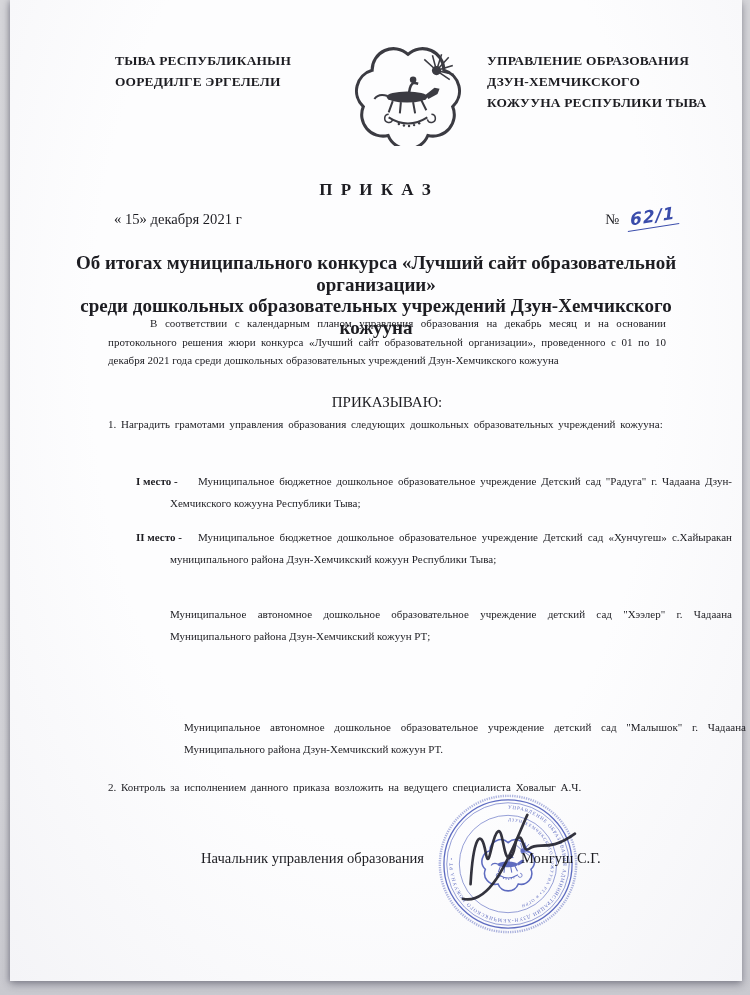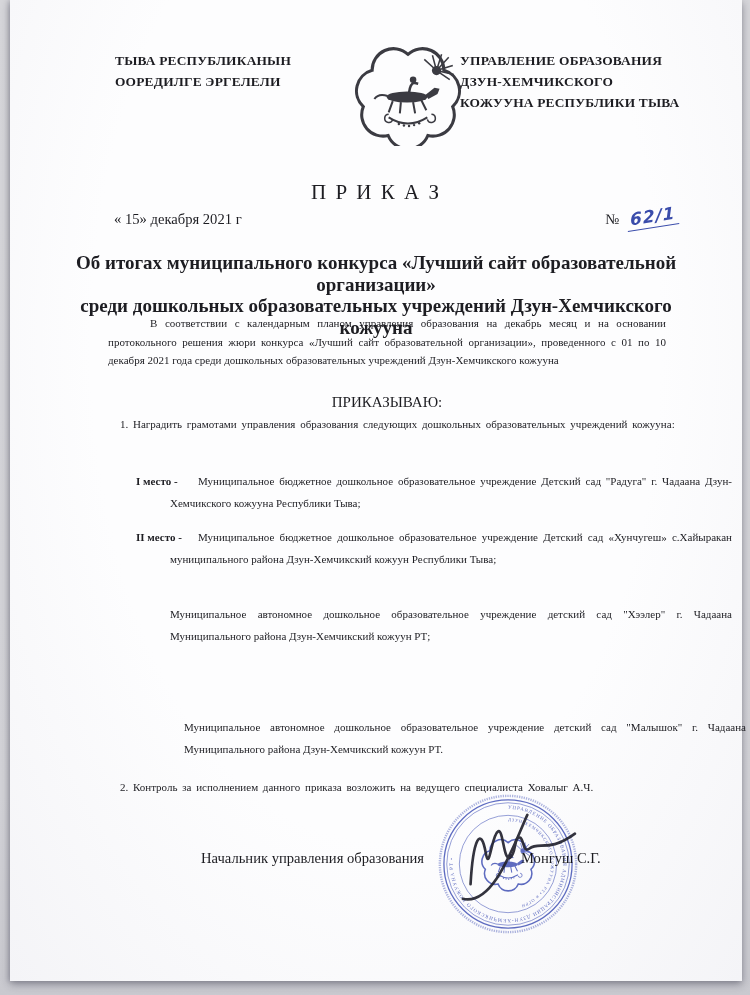--- a/index.html
+++ b/index.html
@@ -4,37 +4,37 @@
 <style>
   html,body{margin:0;padding:0;background:#b9b9bf;}
   .shot{position:relative;width:750px;height:995px;overflow:hidden;
         background:linear-gradient(180deg,#d6d6da 0%,#d2d2d7 80%,#c9c9cf 100%);
         font-family:"Liberation Serif",serif;color:#1d1d22;}
   .paper{position:absolute;left:10px;top:0;width:732px;height:981px;
          background:radial-gradient(ellipse at 50% 35%, #fdfdfe 55%, #f4f4f7 100%);
          box-shadow:0 3px 8px rgba(40,40,60,.45), -2px 0 4px rgba(40,40,60,.12);}
   .abs{position:absolute;}
   .hdr{font-weight:bold;font-size:13.4px;line-height:21px;letter-spacing:.2px;}
-  .doc-type{top:180px;left:0;width:732px;text-align:center;font-weight:normal;
-            font-size:21px;letter-spacing:2px;}
+  .doc-type{top:180px;left:0;width:732px;text-align:center;font-weight:bold;
+            font-size:17px;letter-spacing:2px;}
   .date-row{top:211px;left:0;width:732px;height:26px;font-size:14.6px;}
   .date{left:104px;top:0;}
   .num-label{left:595px;top:0;}
   .num-value{left:617px;top:-5px;display:inline-block;font-family:"DejaVu Sans",sans-serif;
              font-style:italic;font-weight:bold;font-size:17px;letter-spacing:1px;
              transform:rotate(-9deg) skewX(-6deg);border-bottom:1.5px solid;
              padding:0 3px 1px 3px;}
   .ink-blue{color:#3a4cab;}
   .title{top:252px;left:58px;width:616px;text-align:center;font-weight:bold;
          font-size:19px;line-height:21.5px;}
   .body-text{font-size:11px;}
   .preamble{top:314px;left:98px;width:558px;text-align:justify;text-indent:42px;
             line-height:18.6px;}
   .resolve{top:394px;left:98px;width:558px;text-align:center;font-size:15px;}
-  .item{left:110px;width:560px;text-align:justify;line-height:21.5px;word-spacing:2px;}
+  .item{left:98px;width:560px;text-align:justify;line-height:21.5px;word-spacing:2px;}
   .item1{top:414px;}
   .item2{top:777px;}
   .place{left:98px;width:562px;text-align:justify;line-height:22px;}
   .hang62{padding-left:62px;text-indent:-62px;}
   .hang76{padding-left:76px;text-indent:-76px;}
   .noindent62{padding-left:62px;text-indent:0;}
   .noindent76{padding-left:76px;text-indent:0;}
   .place-label{display:inline-block;font-weight:bold;white-space:nowrap;text-indent:0;margin-left:28px;}
   .w62{width:62px;} .w76{width:76px;}
   .p1{top:470px;} .p2{top:526px;} .p3{top:603px;} .p4{top:649px;} .p5{top:716px;}
@@ -84,21 +84,21 @@
               <circle cx="51" cy="78" r="1.2"></circle>
             <circle cx="56" cy="78.4" r="1.2"></circle>
               <circle cx="61" cy="77.6" r="1.2"></circle>
             <circle cx="66" cy="75.8" r="1.2"></circle>
           </g>
         </g>
       </defs>
       <use href="#emb"></use>
     </svg>
 
-    <div class="abs hdr" style="left:450px;top:50px;width:230px;">
+    <div class="abs hdr" style="left:477px;top:50px;width:230px;">
       <div>УПРАВЛЕНИЕ ОБРАЗОВАНИЯ</div>
       <div>ДЗУН-ХЕМЧИКСКОГО</div>
       <div>КОЖУУНА РЕСПУБЛИКИ ТЫВА</div>
     </div>
 
     <div class="abs doc-type">П Р И К А З</div>
 
     <div class="abs date-row">
       <span class="abs date">« 15»  декабря  2021 г</span>
       <span class="abs num-label">№</span>

